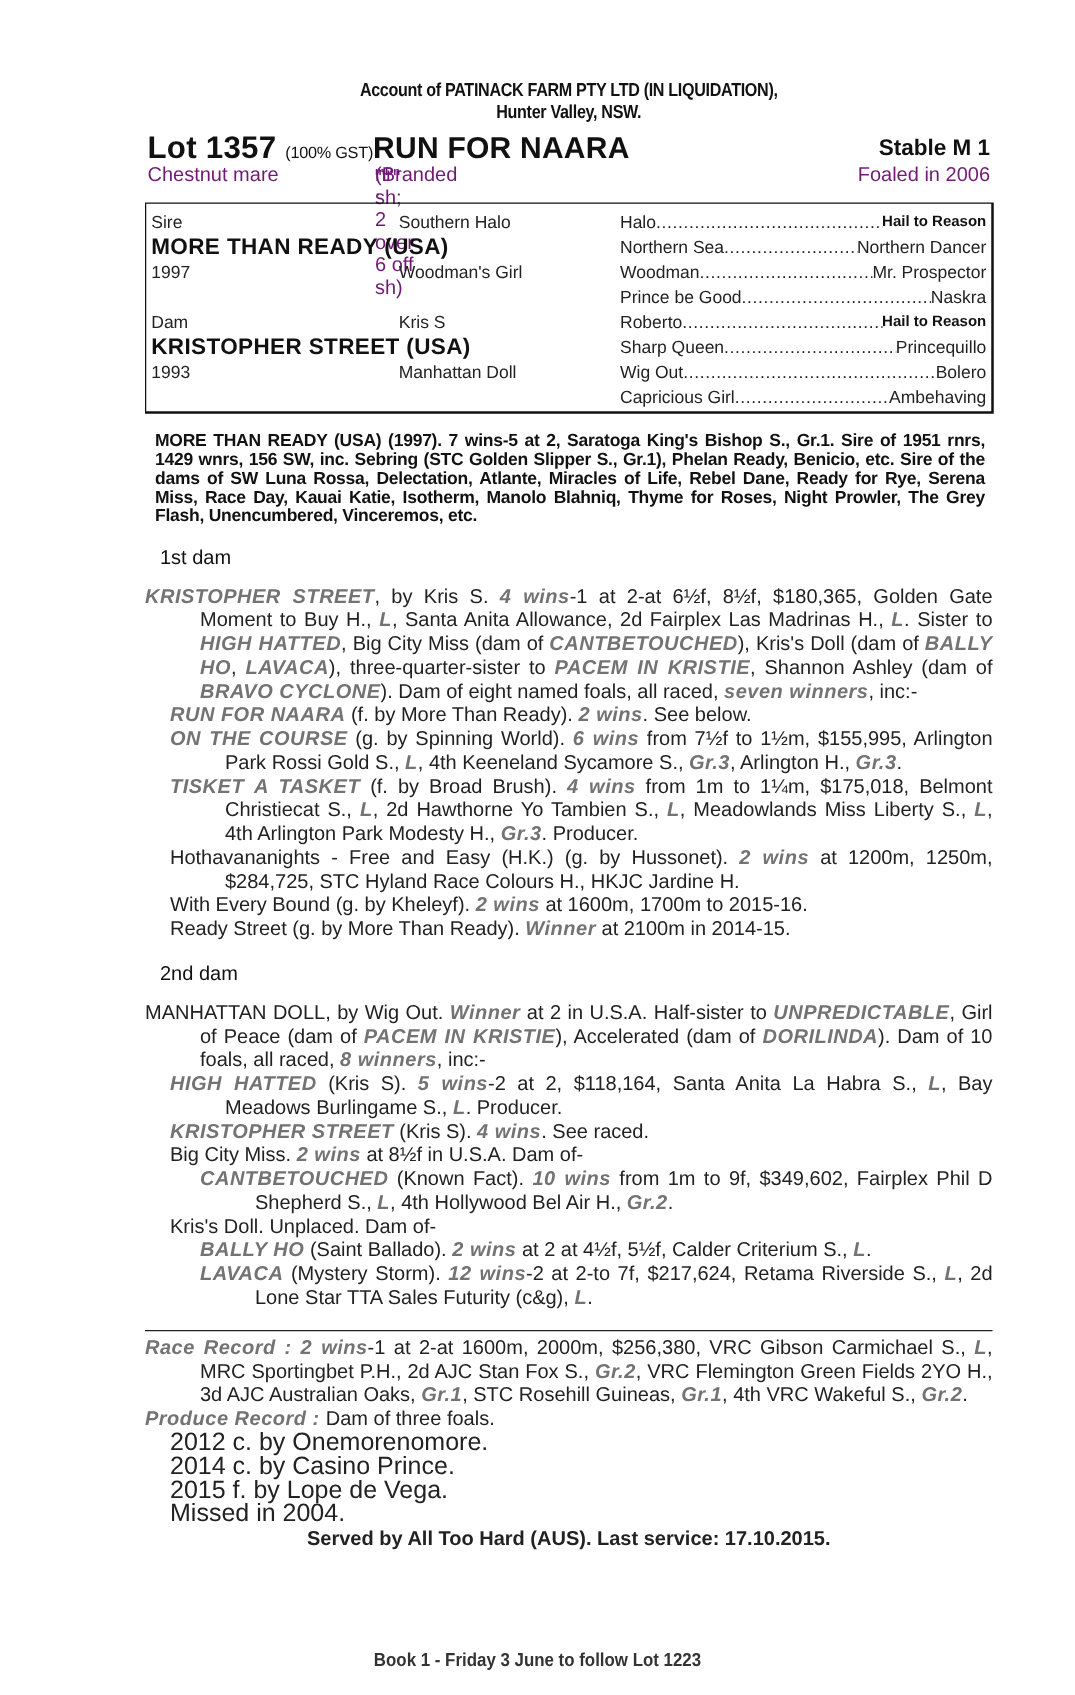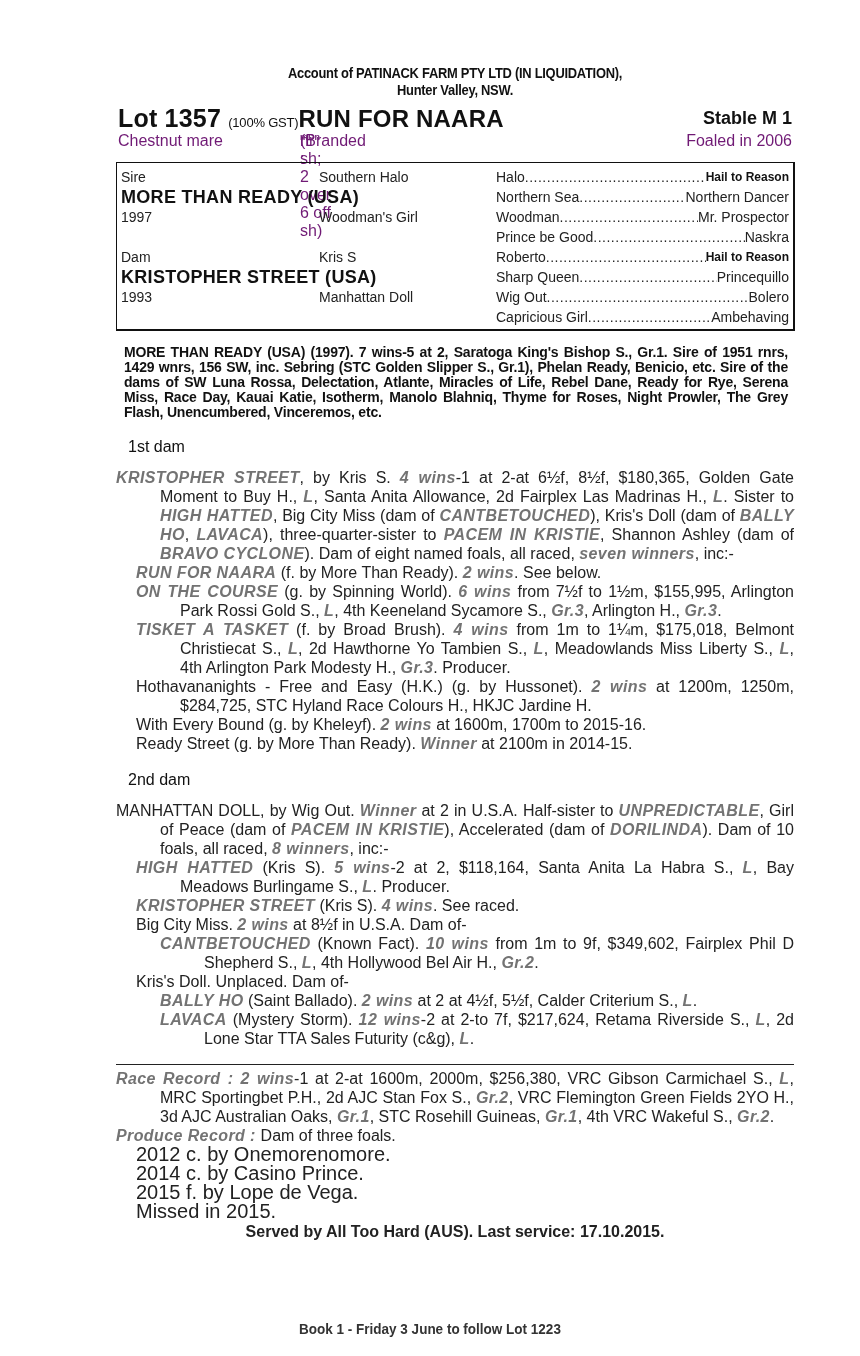--- a/index.html
+++ b/index.html
@@ -160,18 +160,18 @@
   </div>
 
   <div class="divider"></div>
 
   <div class="race">
     <p class="para"><span class="B">Race Record : </span><span class="B">2 wins</span><span>-1 at 2-at 1600m, 2000m, $256,380, VRC Gibson Carmichael S., </span><span class="B">L</span><span>, MRC Sportingbet P.H., 2d AJC Stan Fox S., </span><span class="B">Gr.2</span><span>, VRC Flemington Green Fields 2YO H., 3d AJC Australian Oaks, </span><span class="B">Gr.1</span><span>, STC Rosehill Guineas, </span><span class="B">Gr.1</span><span>, 4th VRC Wakeful S., </span><span class="B">Gr.2</span><span>.</span></p>
     <p class="para"><span class="B">Produce Record : </span><span>Dam of three foals.</span></p>
     <div class="produce-item">2012 c. by Onemorenomore.</div>
     <div class="produce-item">2014 c. by Casino Prince.</div>
     <div class="produce-item">2015 f. by Lope de Vega.</div>
-    <div class="produce-item">Missed in 2015.</div>
+    <div class="produce-item">Missed in 2004.</div>
     <div class="served">Served by All Too Hard (AUS). Last service: 17.10.2015.</div>
   </div>
 </div>
 
 <div class="footer">Book 1 - Friday 3 June to follow Lot 1223</div>
 
 </body></html>

